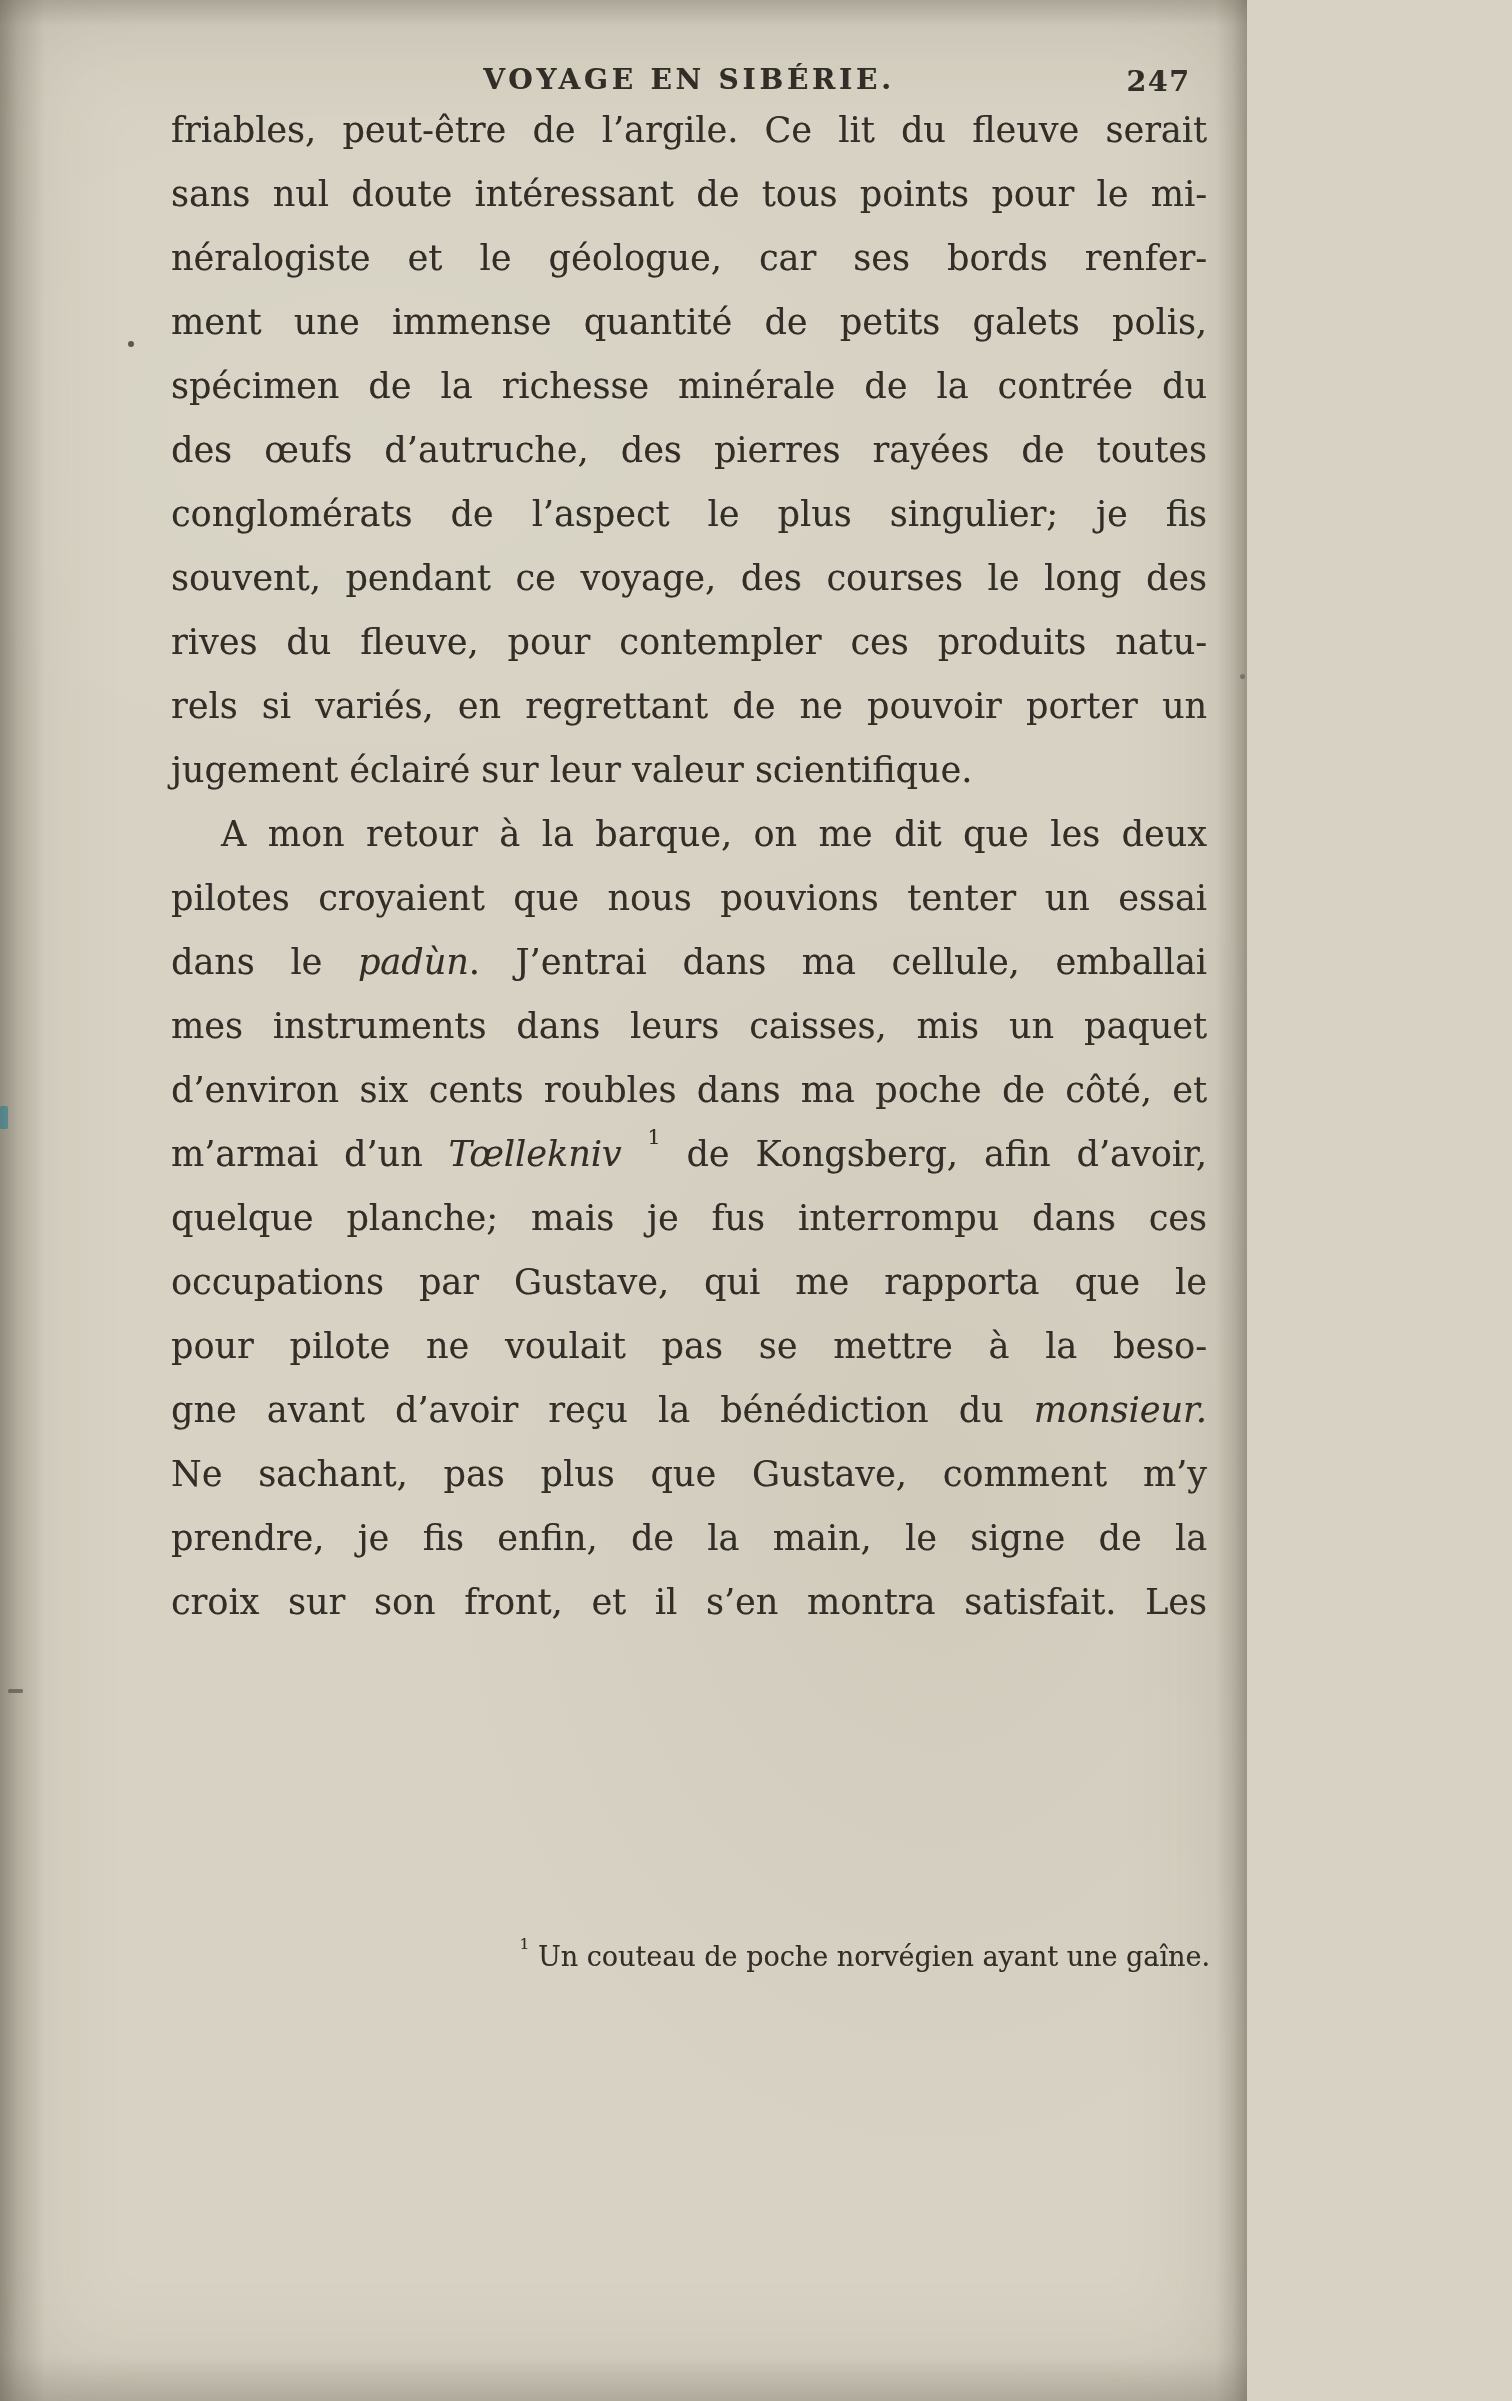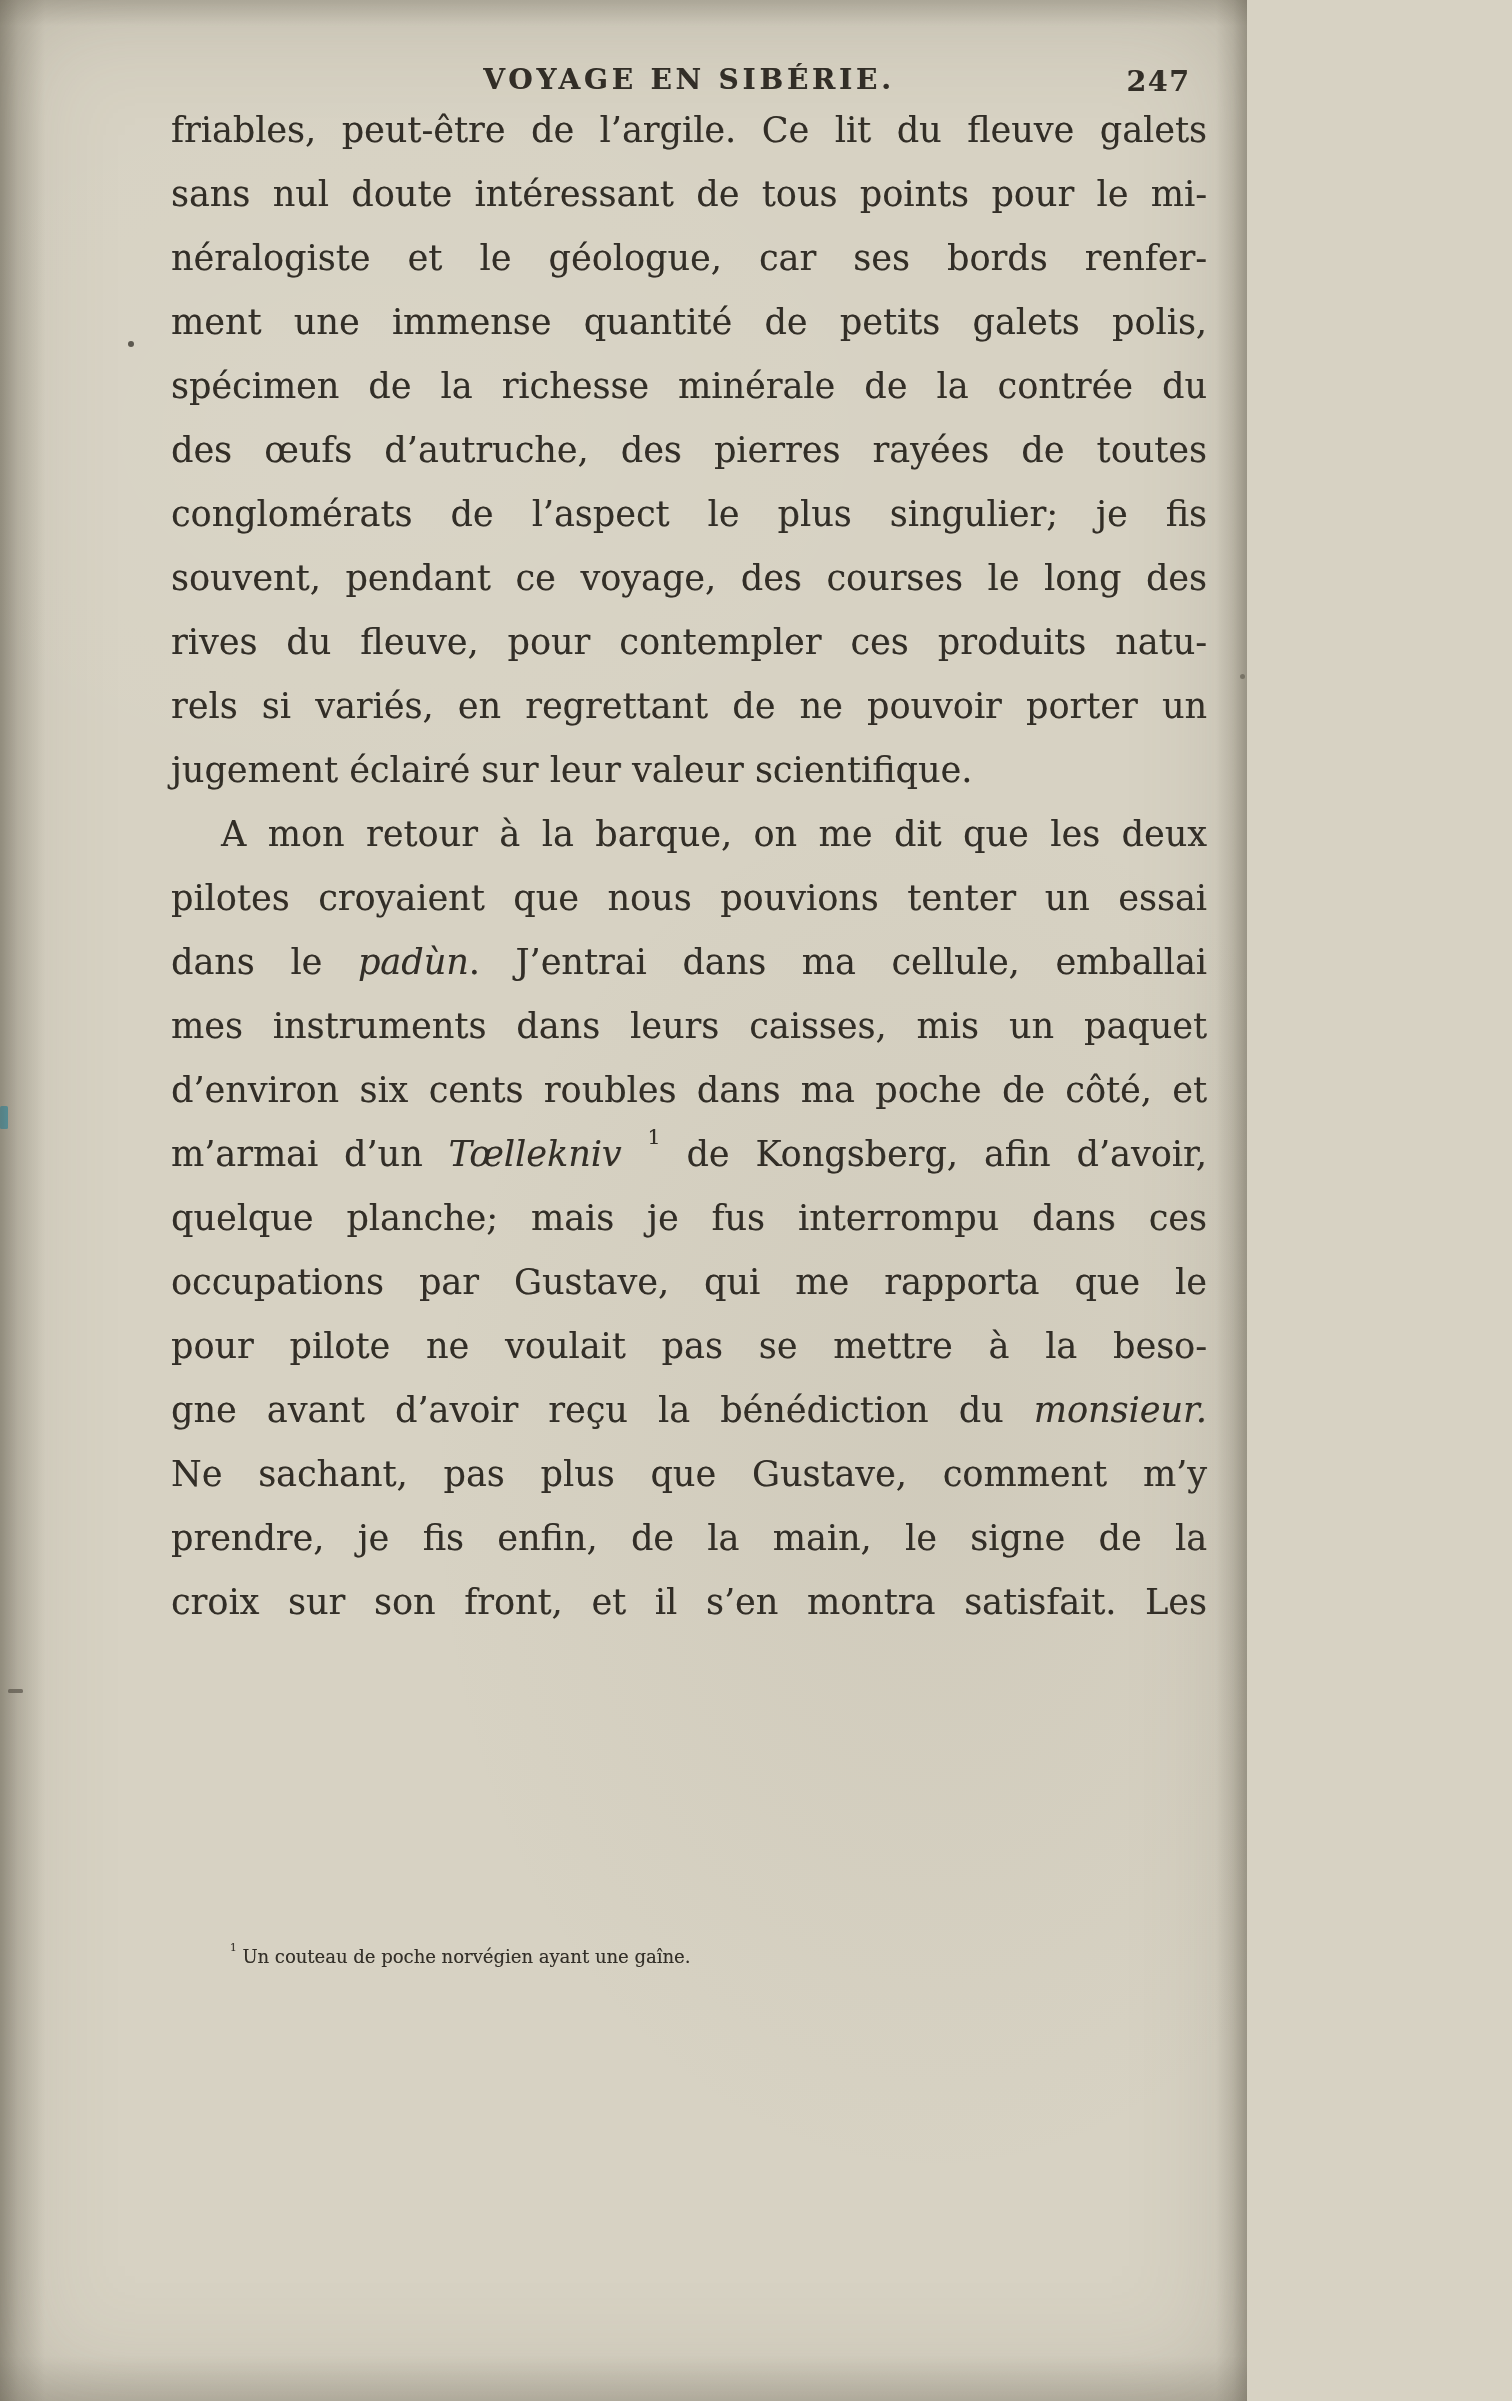--- a/index.html
+++ b/index.html
@@ -47,23 +47,24 @@
     position:absolute;left:171px;top:98px;width:1036px;
     font-size:35px;line-height:64px;
     text-shadow:0.3px 0.3px 0.5px rgba(50,46,39,.40);
   }
   .line{text-align:justify;text-align-last:justify;height:64px;white-space:normal;}
   .line.left{text-align-last:left;}
   .line.indent{text-indent:50px;}
   sup{font-size:58%;line-height:0;position:relative;top:-0.45em;}
 
   .footnote{
-    position:absolute;left:230px;top:1939px;width:991px;
-    font-size:18px;line-height:35px;
+    position:absolute;left:219px;top:1939px;width:991px;
+    font-size:27px;line-height:35px;
     text-shadow:0.2px 0.2px 0.5px rgba(50,46,39,.40);
+    text-align:right;
   }
 
   .artifact{position:absolute;z-index:4;pointer-events:none;}
   .mark-blue{left:0;top:1106px;width:7.5px;height:22.5px;background:var(--blue-mark);border-radius:1.5px;opacity:.85;}
   .margin-dot{left:128px;top:341px;width:6px;height:6px;border-radius:50%;background:rgba(52,48,40,.75);}
   .edge-dash{left:7.5px;top:1689px;width:15px;height:3.8px;background:rgba(52,48,40,.55);border-radius:1.5px;}
   .speck-right{left:1240px;top:674px;width:5.3px;height:5.3px;border-radius:50%;background:rgba(52,48,40,.45);}
   .slash-mark{left:1424px;top:2197px;width:2.3px;height:21px;background:rgba(52,48,40,.35);transform:rotate(20deg);}
 </style>
 </head>
@@ -76,21 +77,21 @@
   <div class="edge-top"></div>
   <div class="edge-bottom"></div>
 
   <header class="header">
     <div class="running-title">VOYAGE EN SIBÉRIE.</div>
     <div class="page-number">247</div>
   </header>
 
   <main class="text-block">
     <div>
-        <div class="line">friables, peut-être de l’argile. Ce lit du fleuve galets</div>
+        <div class="line">friables, peut-être de l’argile. Ce lit du fleuve serait</div>
         <div class="line">sans nul doute intéressant de tous points pour le mi-</div>
         <div class="line">néralogiste et le géologue, car ses bords renfer-</div>
         <div class="line">ment une immense quantité de petits galets polis,</div>
         <div class="line">spécimen de la richesse minérale de la contrée du</div>
         <div class="line">des œufs d’autruche, des pierres rayées de toutes</div>
         <div class="line">conglomérats de l’aspect le plus singulier; je fis</div>
         <div class="line">souvent, pendant ce voyage, des courses le long des</div>
         <div class="line">rives du fleuve, pour contempler ces produits natu-</div>
         <div class="line">rels si variés, en regrettant de ne pouvoir porter un</div>
         <div class="line left">jugement éclairé sur leur valeur scientifique.</div>

